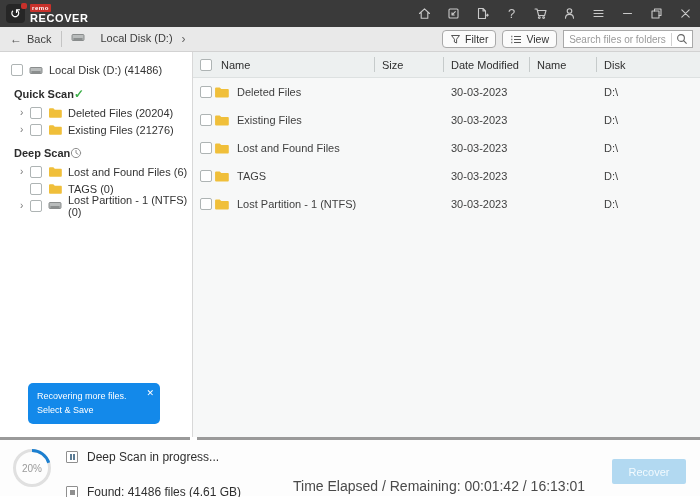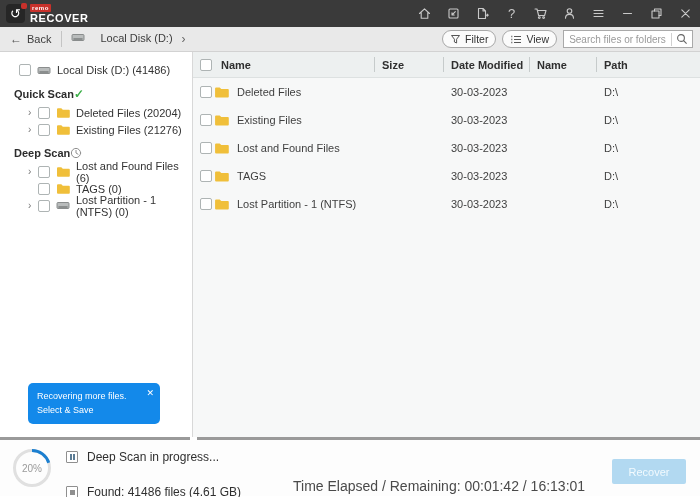--- a/index.html
+++ b/index.html
@@ -28,51 +28,51 @@
   
   .navbar { height:25px; background:#e9e9e9; border-bottom:1px solid #d2d2d2;
     display:flex; align-items:center; font-size:11px; color:#3c3c3c; }
   .back { display:flex; align-items:center; gap:5px; padding:0 10px; }
   .back-arrow { font-size:12px; color:#555; }
   .vsep { width:1px; height:16px; background:#c4c4c4; }
   .crumb { display:flex; align-items:flex-start; gap:9px; padding:0 9px; }
   .crumb-chevron { color:#666; font-size:12px; }
   .nav-spacer { flex:1; }
   .bar-btn { display:flex; align-items:center; gap:4px; background:#fbfbfb; border:1px solid #a9a9a9;
-    height:18px; padding:0 7px; font-size:10.5px; color:#333; border-radius:9px; margin-right:6px; }
+    height:18px; padding:0 7px; font-size:10.5px; color:#333; border-radius:4px; margin-right:6px; }
   .bar-btn svg { stroke:#555; fill:none; stroke-width:1; }
   .search { display:flex; align-items:center; background:#fff; border:1px solid #a9a9a9;
     height:18px; width:130px; margin-right:7px; }
   .search input { border:0; outline:0; flex:1; min-width:0; font-size:10px; padding:0 5px; color:#444;
     font-family:"Liberation Sans", sans-serif; background:transparent;text-align:center; }
   .search input::placeholder { color:#9a9a9a; }
   .search-sep { width:1px; height:13px; background:#d0d0d0; }
   .search svg { stroke:#666; fill:none; stroke-width:1.1; margin:0 4px; flex:none; }
 
   
   .content { display:flex; height:385px; }
   .sidebar { width:193px; border-right:1px solid #d8d8d8; position:relative; background:#fff; padding-top:9px; }
-  .trow { display:flex; align-items:center; font-size:11px; color:#333; height:18px;margin-left:8px; }
+  .trow { display:flex; align-items:center; font-size:11px; color:#333; height:18px; }
   .trow-root { padding-left:11px; margin-bottom:2px; }
   .scan-head { display:flex; align-items:center; gap:0; font-size:11px; font-weight:bold; color:#2d2d2d;
     padding-left:14px; height:17px; margin-top:6px; margin-bottom:2px; }
   .tchild { padding-left:20px; height:17px; }
   .expander { width:10px; color:#777; font-size:10px; line-height:1; flex:none; }
   .checkbox { width:12px; height:12px; background:#fff; border:1.5px solid #aeb4b4; border-radius:2px; flex:none; }
   .trow .checkbox { margin-right:6px; }
   .tree-icon { flex:none; margin-right:6px; display:flex; }
   .check-glyph { color:#3db049; font-size:12px; font-weight:bold; }
 
   
   .toast { position:absolute; left:28px; bottom:13px; width:132px; background:#1389ea; border-radius:5px;
     color:#fff; font-size:9px; line-height:1.5; padding:7px 9px; }
   .toast-close { position:absolute; top:4px; right:6px; font-size:9px; color:#fff; cursor:default; }
 
   .main { flex:1; background:#f7f8f8; display:flex; flex-direction:column; }
-  .thead { height:26px; background:#edf0f0; display:flex; align-items:center; font-size:11px; font-weight:bold;
+  .thead { height:26px; background:#edf0f0; display:flex; align-items:center; font-size:11px; font-weight:normal;
     color:#2f2f2f; border-bottom:1px solid #dde1e1; }
   .th { display:flex; align-items:center; height:100%; position:relative; padding-left:8px; }
   .th + .th::before { content:""; position:absolute; left:0; top:5px; width:1px; height:15px; background:#c6cbcb; }
   .col-name { width:181px; } .col-size { width:69px; } .col-date { width:86px; }
   .col-type { width:67px; } .col-path { flex:1; }
   .th.col-name { padding-left:7px; gap:9px; }
 
   .frow { height:28px; display:flex; align-items:center; font-size:11px; color:#3f3f3f; }
   .cell { padding-left:8px; overflow:hidden; white-space:nowrap; }
   .cell-name { width:181px; display:flex; align-items:flex-end; gap:2px; padding-left:7px; }
@@ -304,21 +304,21 @@
       <div class="th col-size">
         <span>Size</span>
       </div>
       <div class="th col-date">
         <span>Date Modified</span>
       </div>
       <div class="th col-type">
         <span>Name</span>
       </div>
       <div class="th col-path">
-        <span>Path</span>
+        <span>Disk</span>
       </div>
     </div>
 
     <div class="frow">
       <div class="cell-name">
         <span class="checkbox"></span>
         <span class="tree-icon">
             <svg width="15" height="12" viewBox="0 0 14 11">
               <path d="M1 2.2 Q1 1.2 2 1.2 H5.3 L6.8 2.8 H13 Q13.8 2.8 13.8 3.7 V9.8 Q13.8 10.7 13 10.7 H2 Q1 10.7 1 9.8 Z" fill="#f0bf3a"></path>
             </svg>

